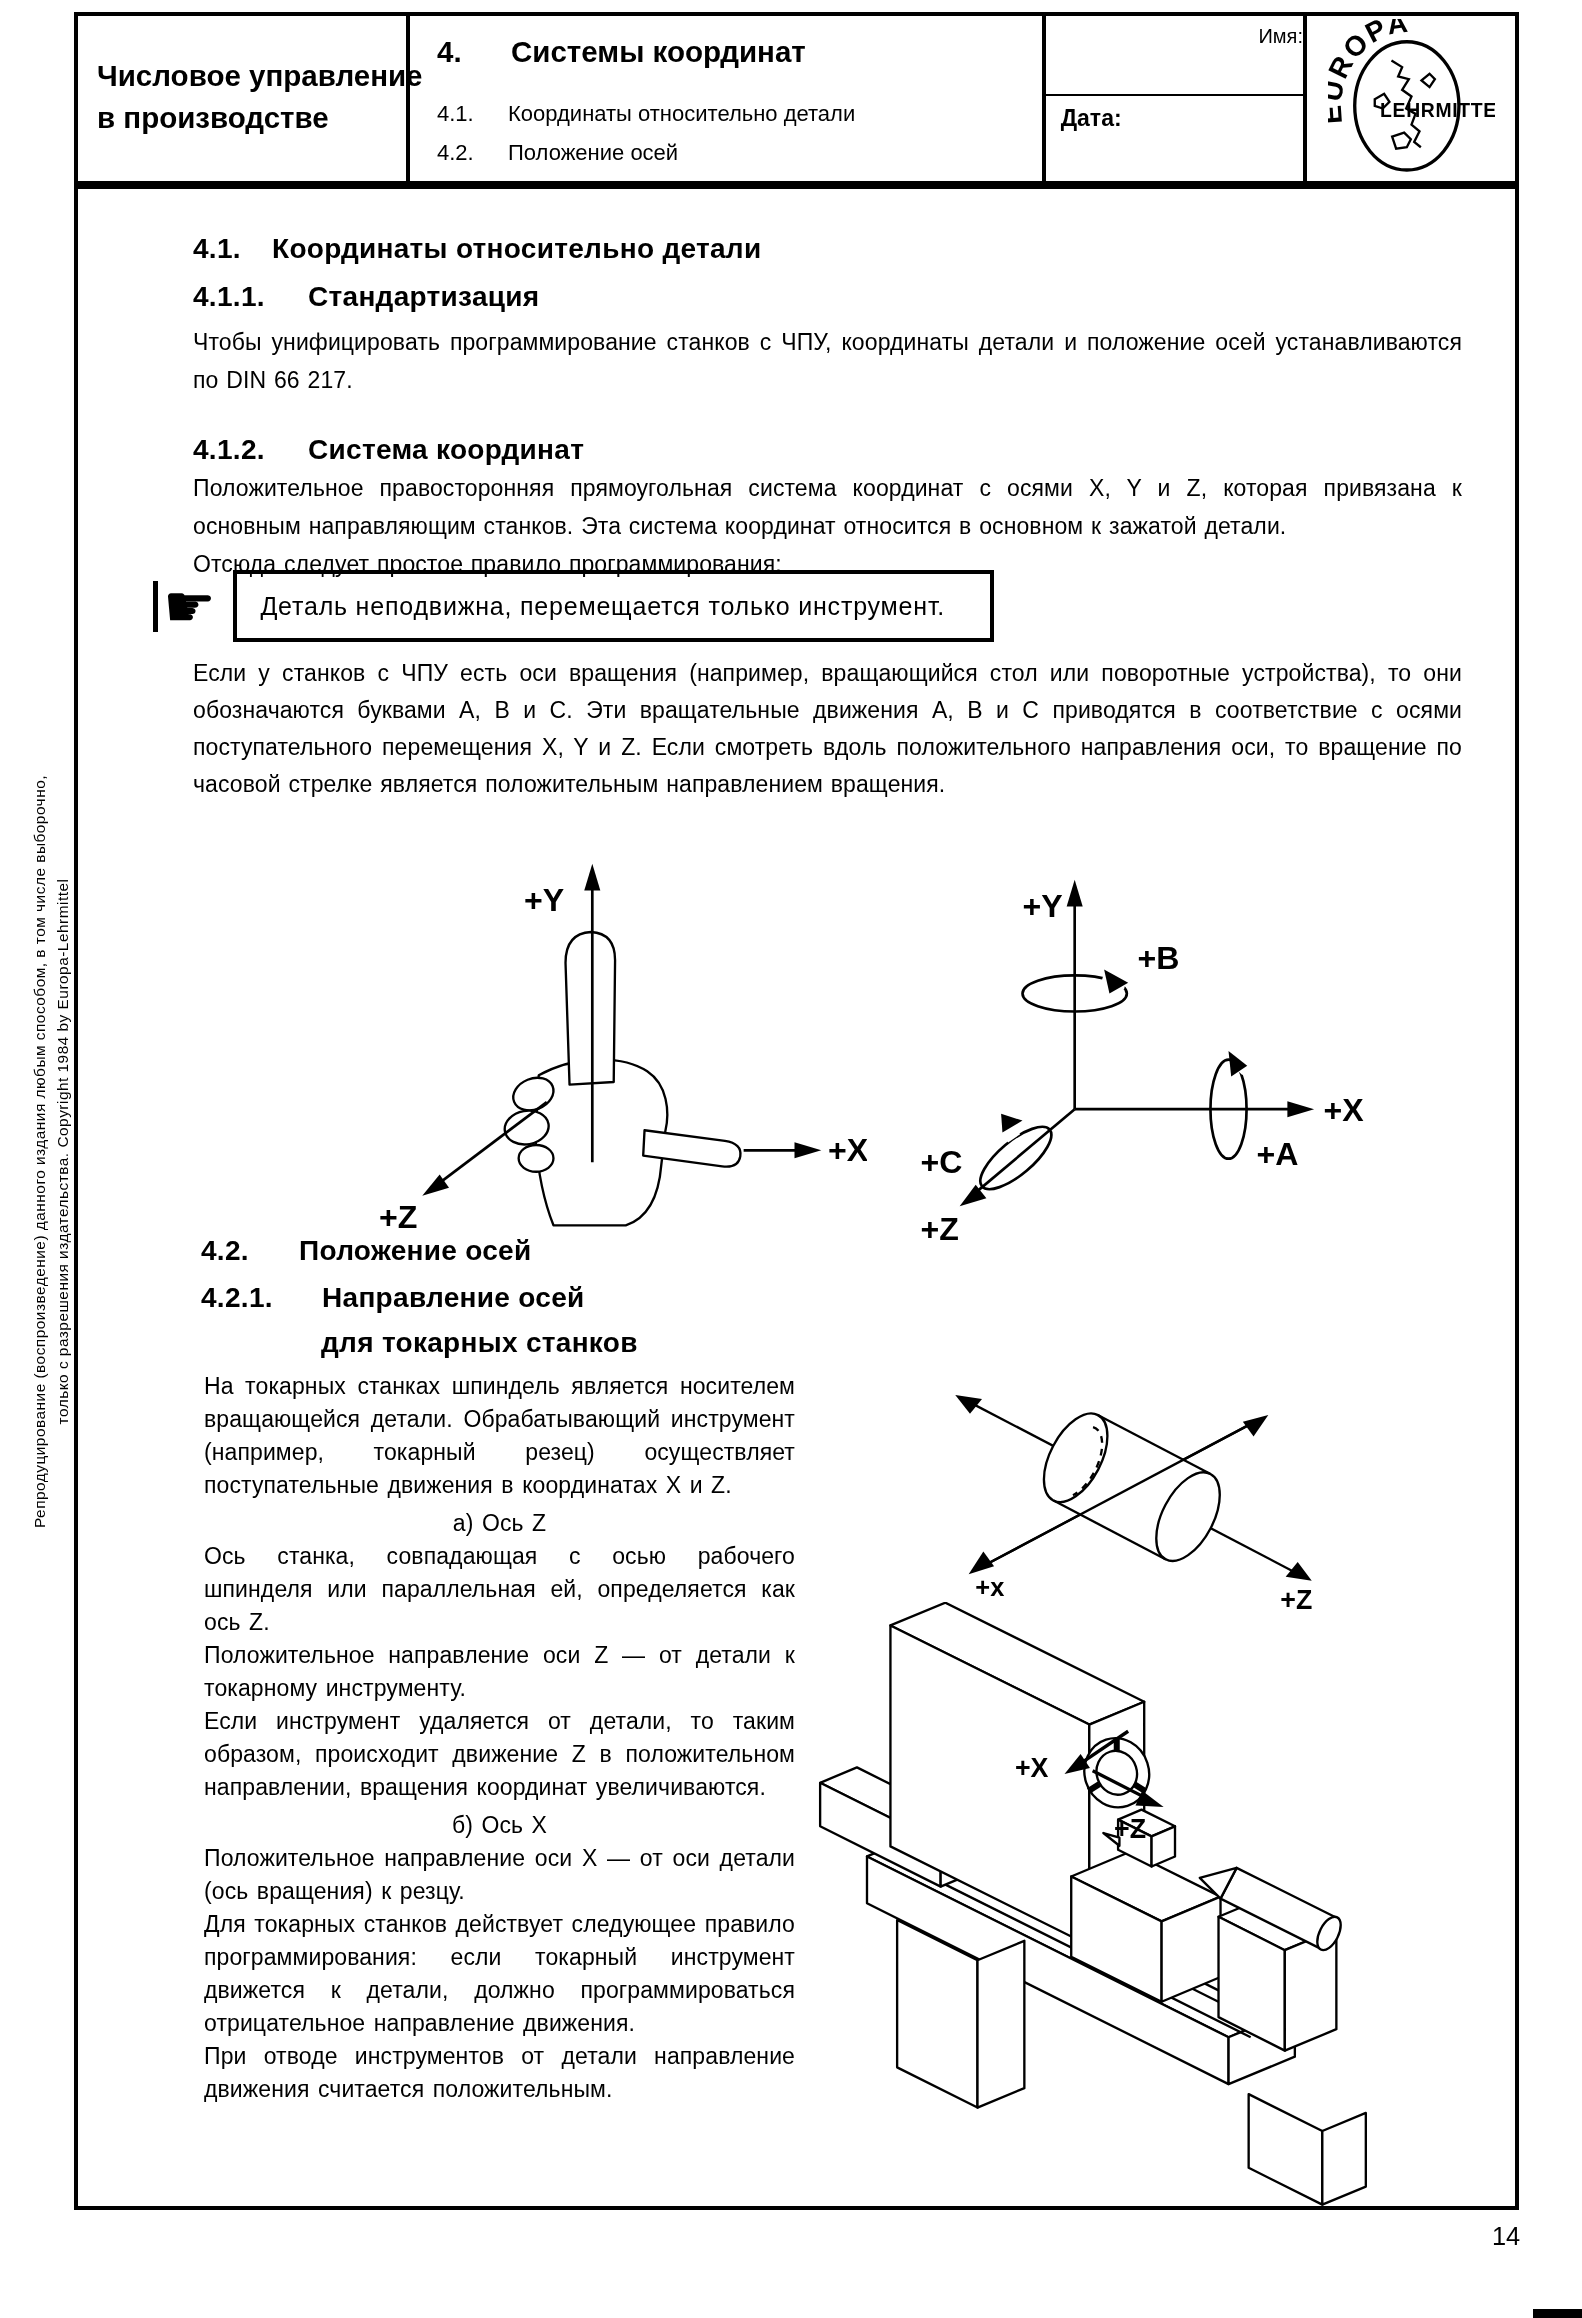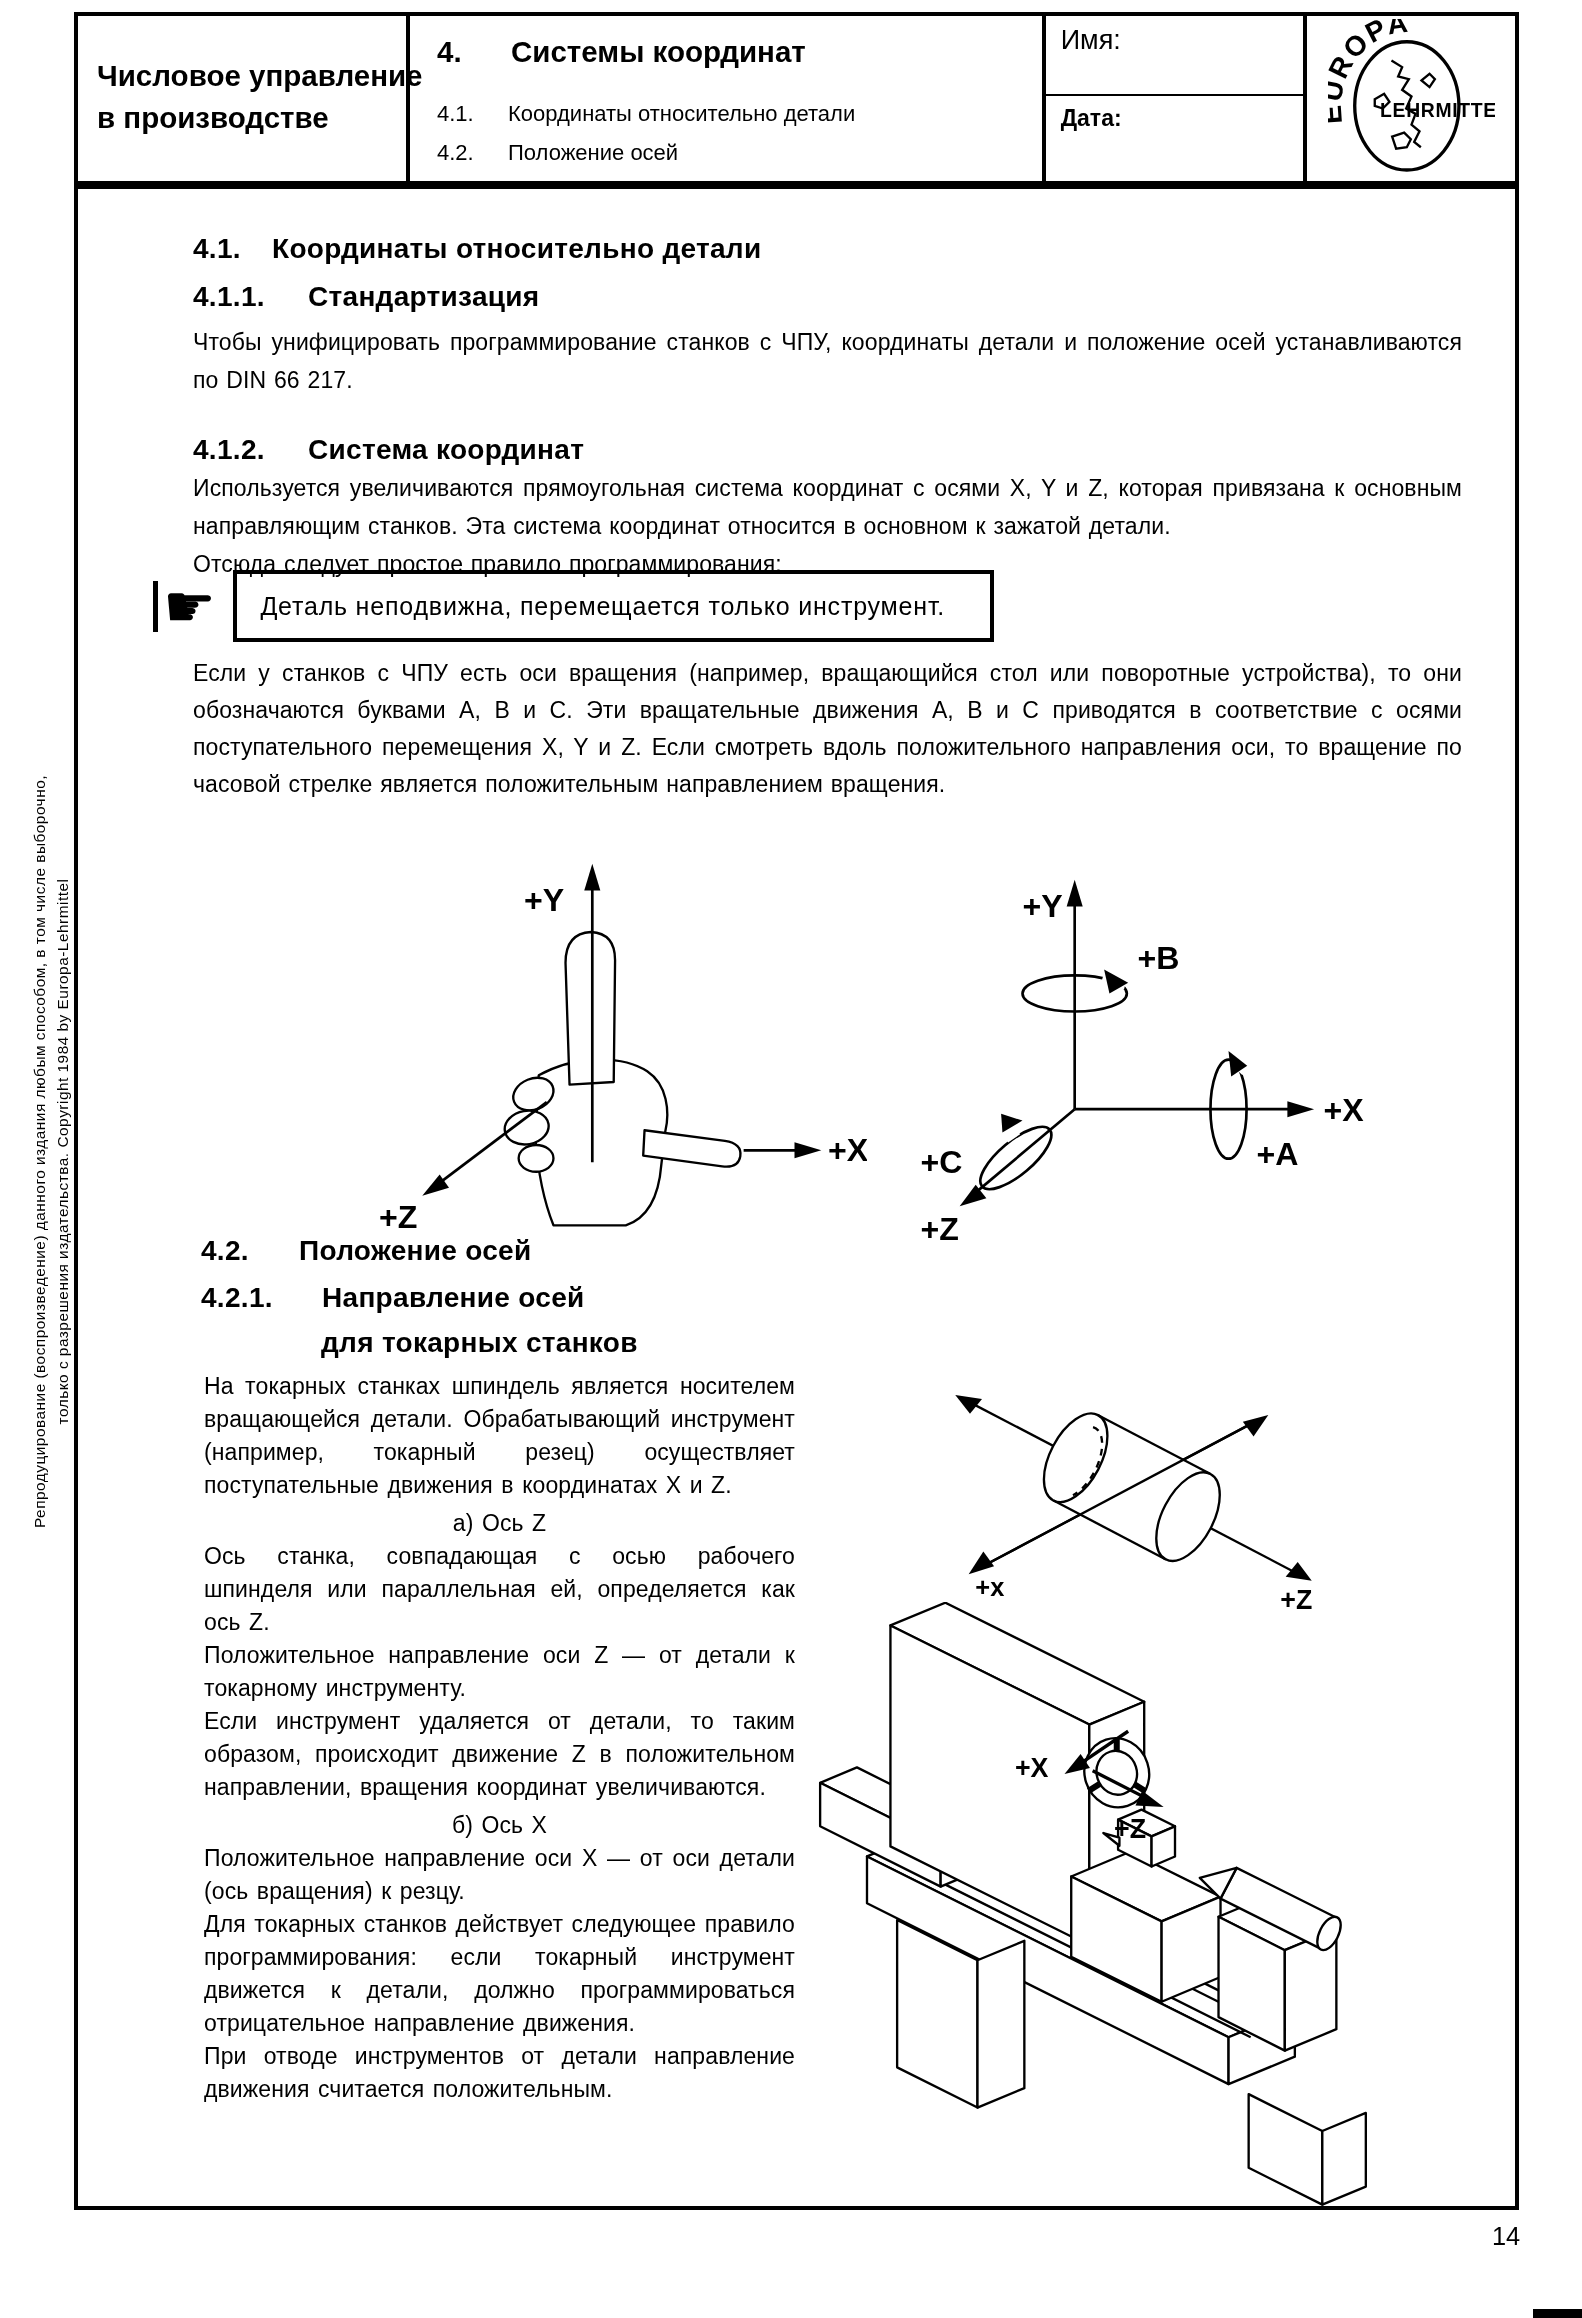--- a/index.html
+++ b/index.html
@@ -8,21 +8,21 @@
   .abs{position:absolute;}
   
   .hdr{left:74px;top:12px;width:1445px;height:173px;border:4.7px solid #000;display:flex;box-sizing:border-box;}
   .hdr-title{width:328px;box-sizing:border-box;padding:39px 6.7px 0 19px;font-weight:700;font-size:29.5px;line-height:42px;white-space:nowrap;}
   .hdr-mid{width:636px;box-sizing:border-box;border-left:4.7px solid #000;padding:19px 0 0 27px;}
   .hdr-chapter{font-weight:700;font-size:29.5px;white-space:nowrap;}
   .hdr-chapter .num{display:inline-block;width:74px;}
   .hdr-toc{margin-top:25.4px;font-size:22px;line-height:39px;}
   .hdr-toc .num{display:inline-block;width:71px;}
   .hdr-nd{width:261px;box-sizing:border-box;border-left:4.7px solid #000;display:flex;flex-direction:column;}
-  .hdr-nd .row1{height:80px;box-sizing:border-box;border-bottom:2.7px solid #000;padding:9.4px 0 0 14.7px;font-size:27px;}
+  .hdr-nd .row1{height:80px;box-sizing:border-box;border-bottom:2.7px solid #000;padding:9.4px 0 0 14.7px;font-size:20px;text-align:right;}
   .hdr-nd .row2{flex:1;padding:9.4px 0 0 14.7px;font-size:23px;font-weight:bold;}
   .hdr-logo{flex:1;box-sizing:border-box;border-left:4.7px solid #000;display:flex;align-items:center;justify-content:center;}
   
   .frame{left:74px;top:185px;width:1445px;height:2025px;border:4.7px solid #000;box-sizing:border-box;}
   
   .h1{font-weight:700;font-size:28px;white-space:nowrap;letter-spacing:0.3px;}
   .h1 .num{display:inline-block;}
   
   .bw{width:1269px;font-size:23px;line-height:38px;text-align:justify;letter-spacing:0.1px;word-spacing:1.3px;}
   .bw div{margin:0;}
@@ -94,21 +94,21 @@
 
   <div class="abs h1" style="left:193px;top:281px;">
     <span class="num" style="width:115px;">4.1.1.</span><span>Стандартизация</span>
   </div>
   <div class="abs bw" style="left:193px;top:323px;">Чтобы унифицировать программирование станков с ЧПУ, координаты детали и положение осей устанавливаются по DIN 66 217.</div>
 
   <div class="abs h1" style="left:193px;top:434px;">
     <span class="num" style="width:115px;">4.1.2.</span><span>Система координат</span>
   </div>
   <div class="abs bw" style="left:193px;top:469px;">
-    <div>Используется увеличиваются прямоугольная система координат с осями X, Y и Z, которая привязана к основным направляющим станков. Эта система координат относится в основном к зажатой детали.</div>
+    <div>Положительное правосторонняя прямоугольная система координат с осями X, Y и Z, которая привязана к основным направляющим станков. Эта система координат относится в основном к зажатой детали.</div>
     <div>Отсюда следует простое правило программирования:</div>
   </div>
 
   <div class="abs rule-wrap">
     <div class="rule-bar"></div>
     <div class="manicule">☛</div>
     <div class="rule-box">Деталь неподвижна, перемещается только инструмент.</div>
   </div>
 
   <div class="abs bw" style="left:193px;top:655px;line-height:37px;">

